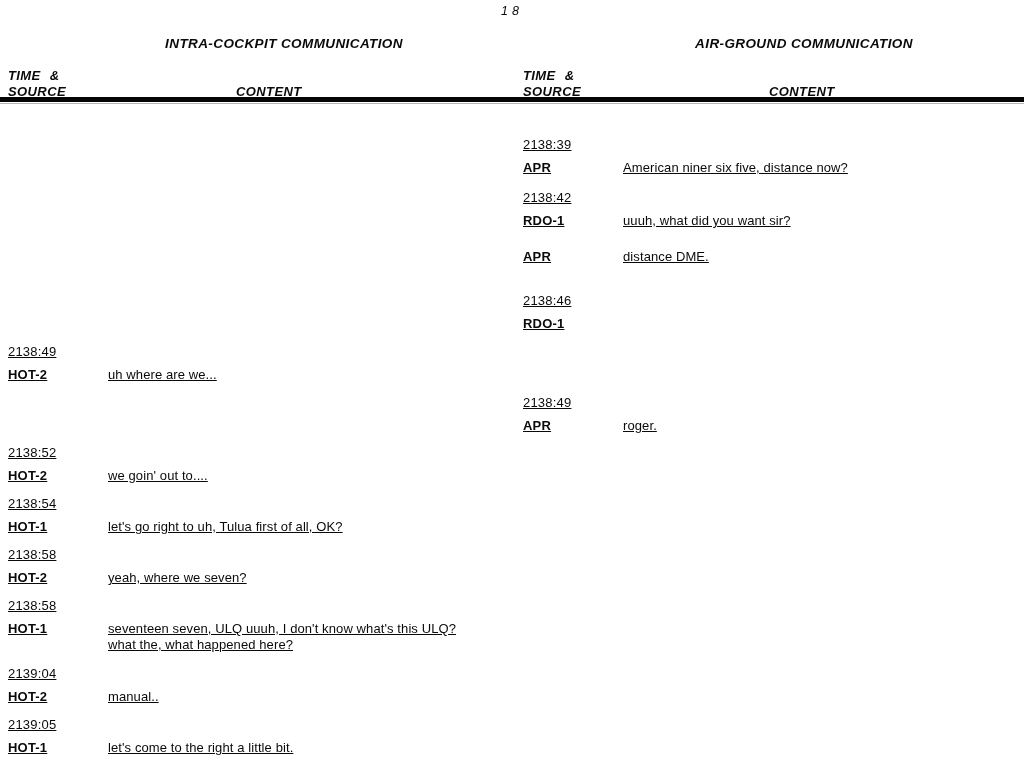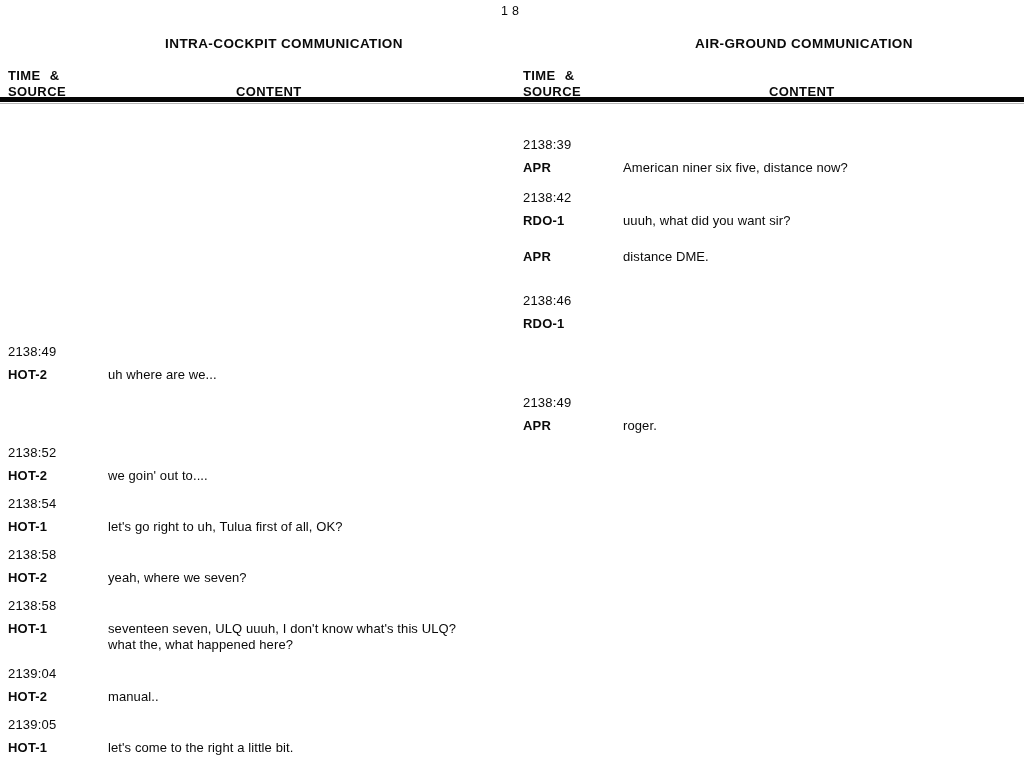--- a/index.html
+++ b/index.html
@@ -9,21 +9,21 @@
   }
   #page {
     position: relative;
     width: 1024px;
     height: 758px;
     background: #ffffff;
     font-family: "Liberation Sans", sans-serif;
     color: #0a0a0a;
     overflow: hidden;
   }
-  .abs { position: absolute; }
+  .abs { position: absolute; font-style: italic; }
 
   
   #page-number {
     top: 4px;
     left: 0;
     width: 1024px;
     text-align: center;
     font-size: 12.5px;
     letter-spacing: 4px;
   }
@@ -67,20 +67,21 @@
     width: 1024px;
     height: 1px;
     background: #b5b5b5;
   }
 
   
   .entry {
     position: absolute;
     font-size: 13px;
     line-height: 16px;
+    text-decoration: underline;
   }
   .entry.left  { left: 8px;   width: 505px; }
   .entry.right { left: 523px; width: 495px; }
   .entry .time { letter-spacing: 0.2px; }
   .entry .row  { display: flex; align-items: flex-start; margin-top: 7px; }
   .entry .source {
     width: 100px;
     flex: 0 0 100px;
     font-weight: bold;
     letter-spacing: 0.2px;

